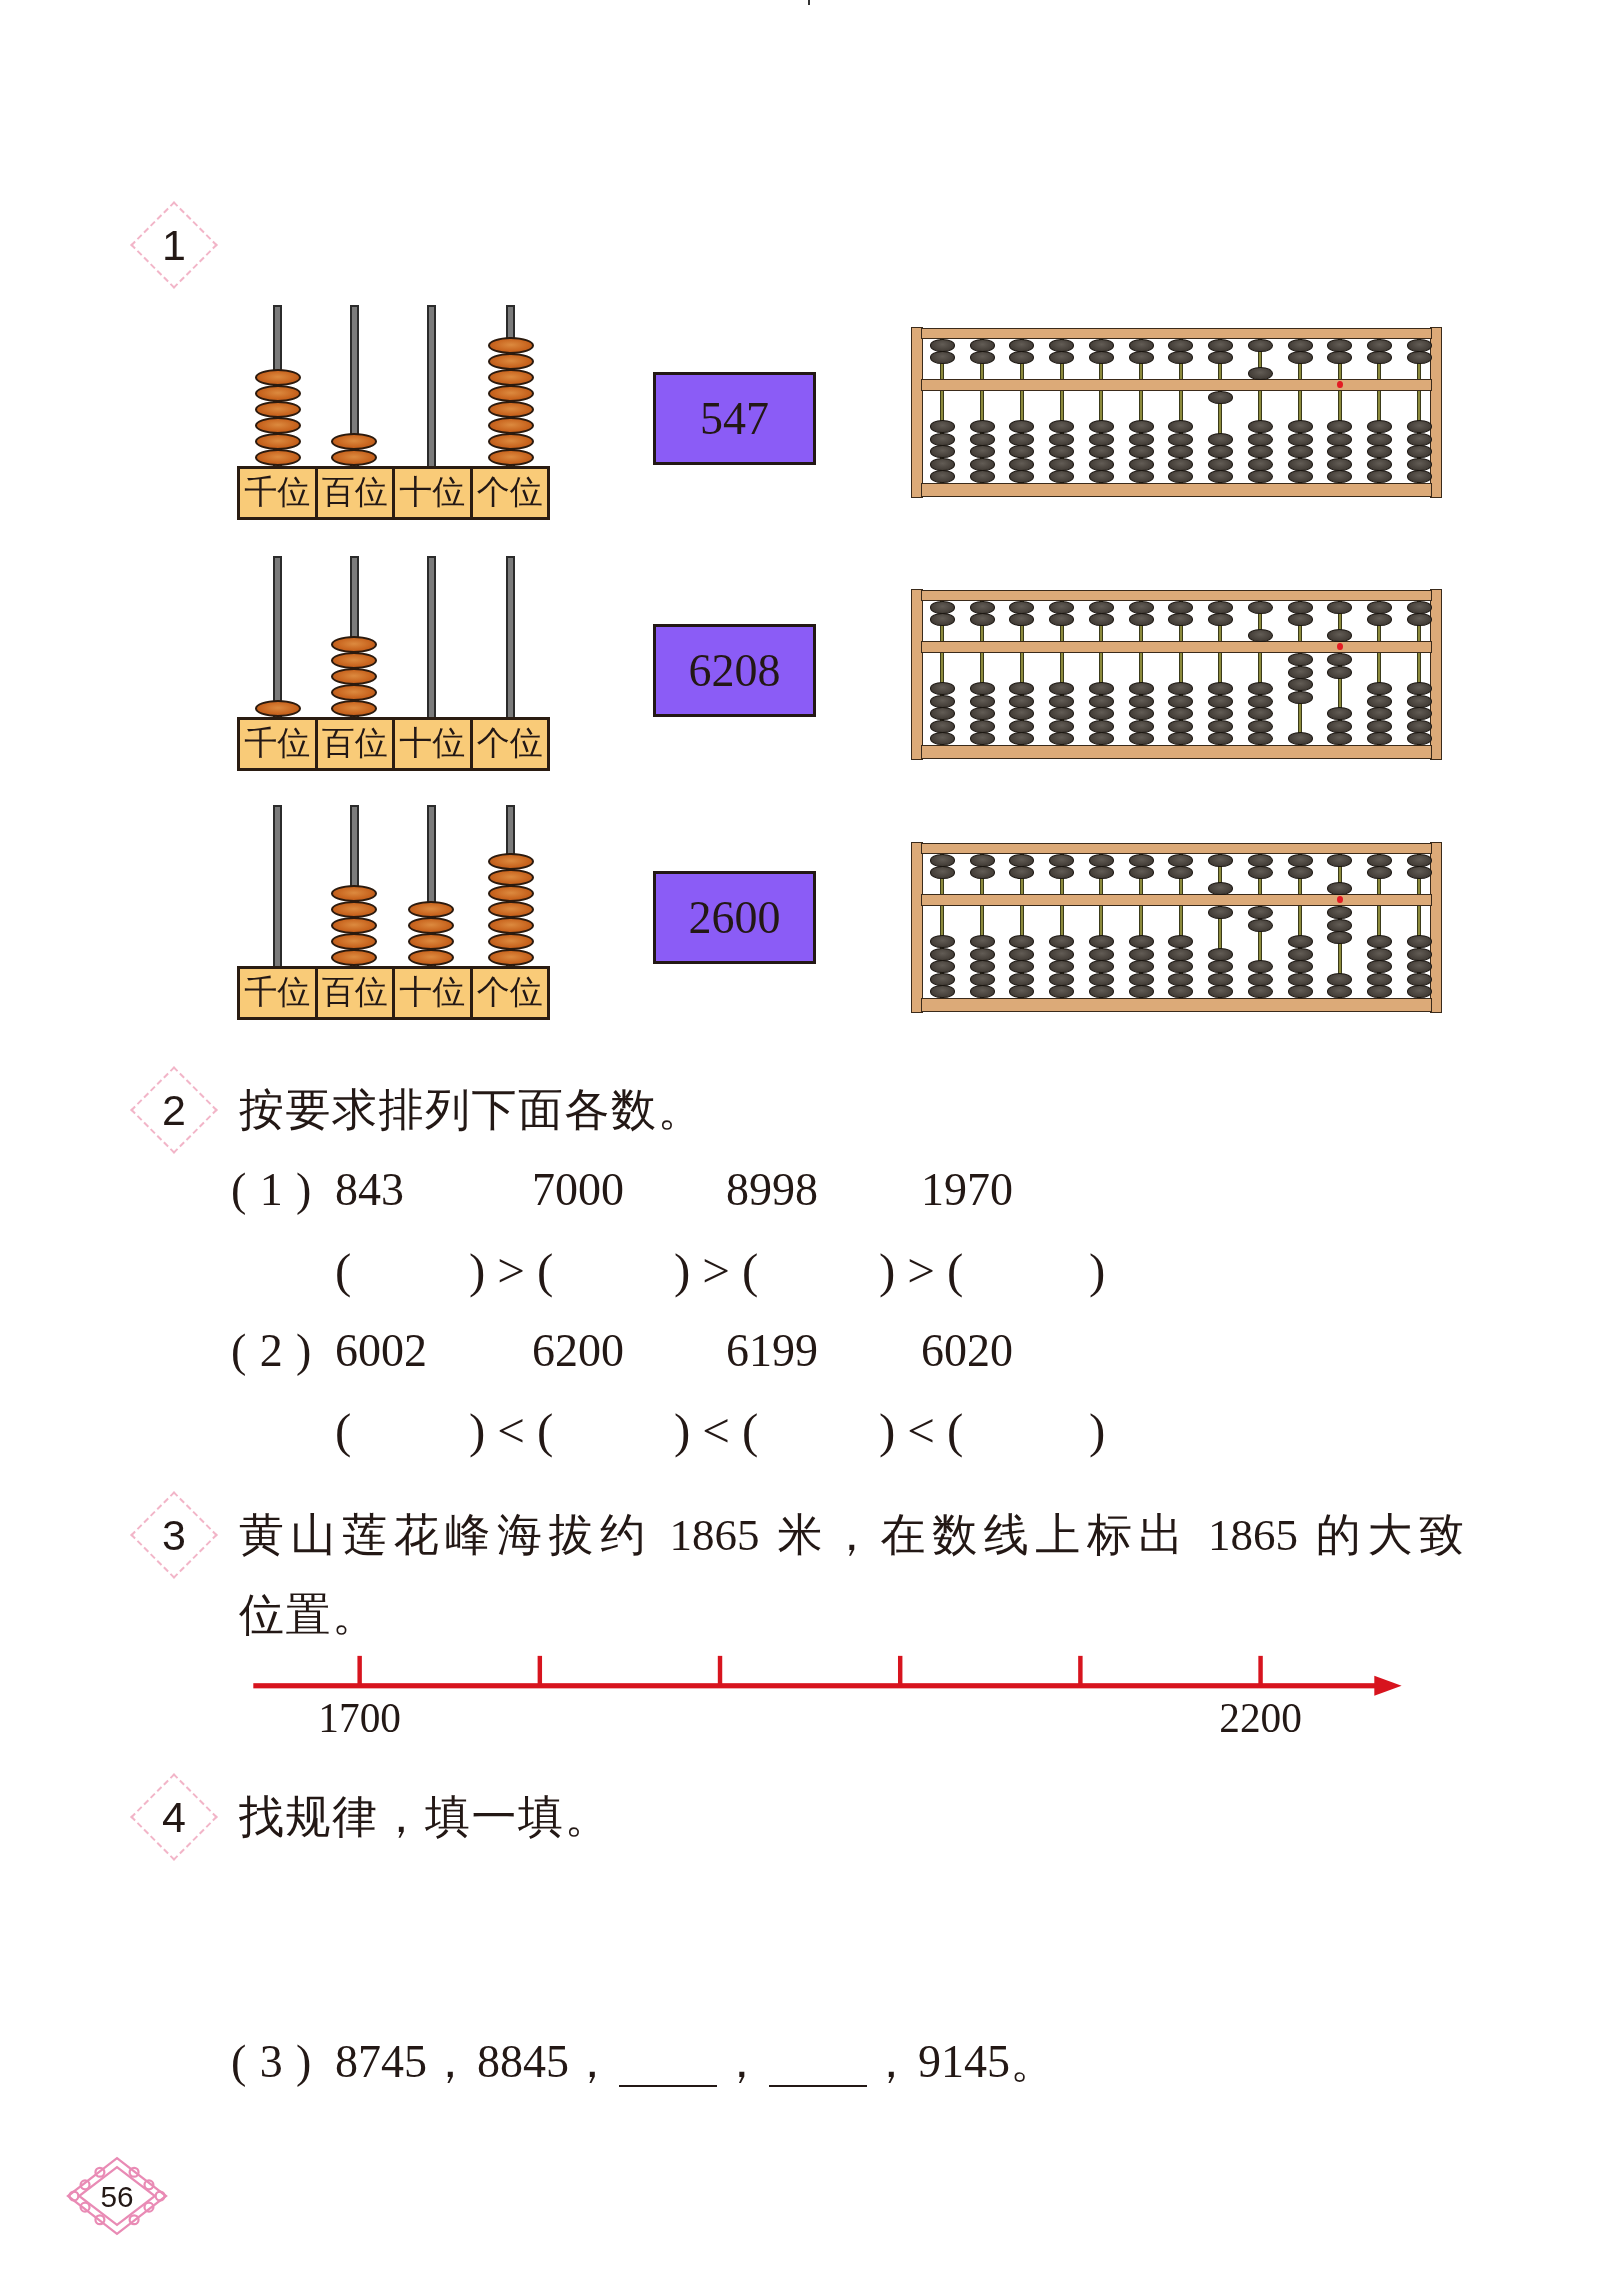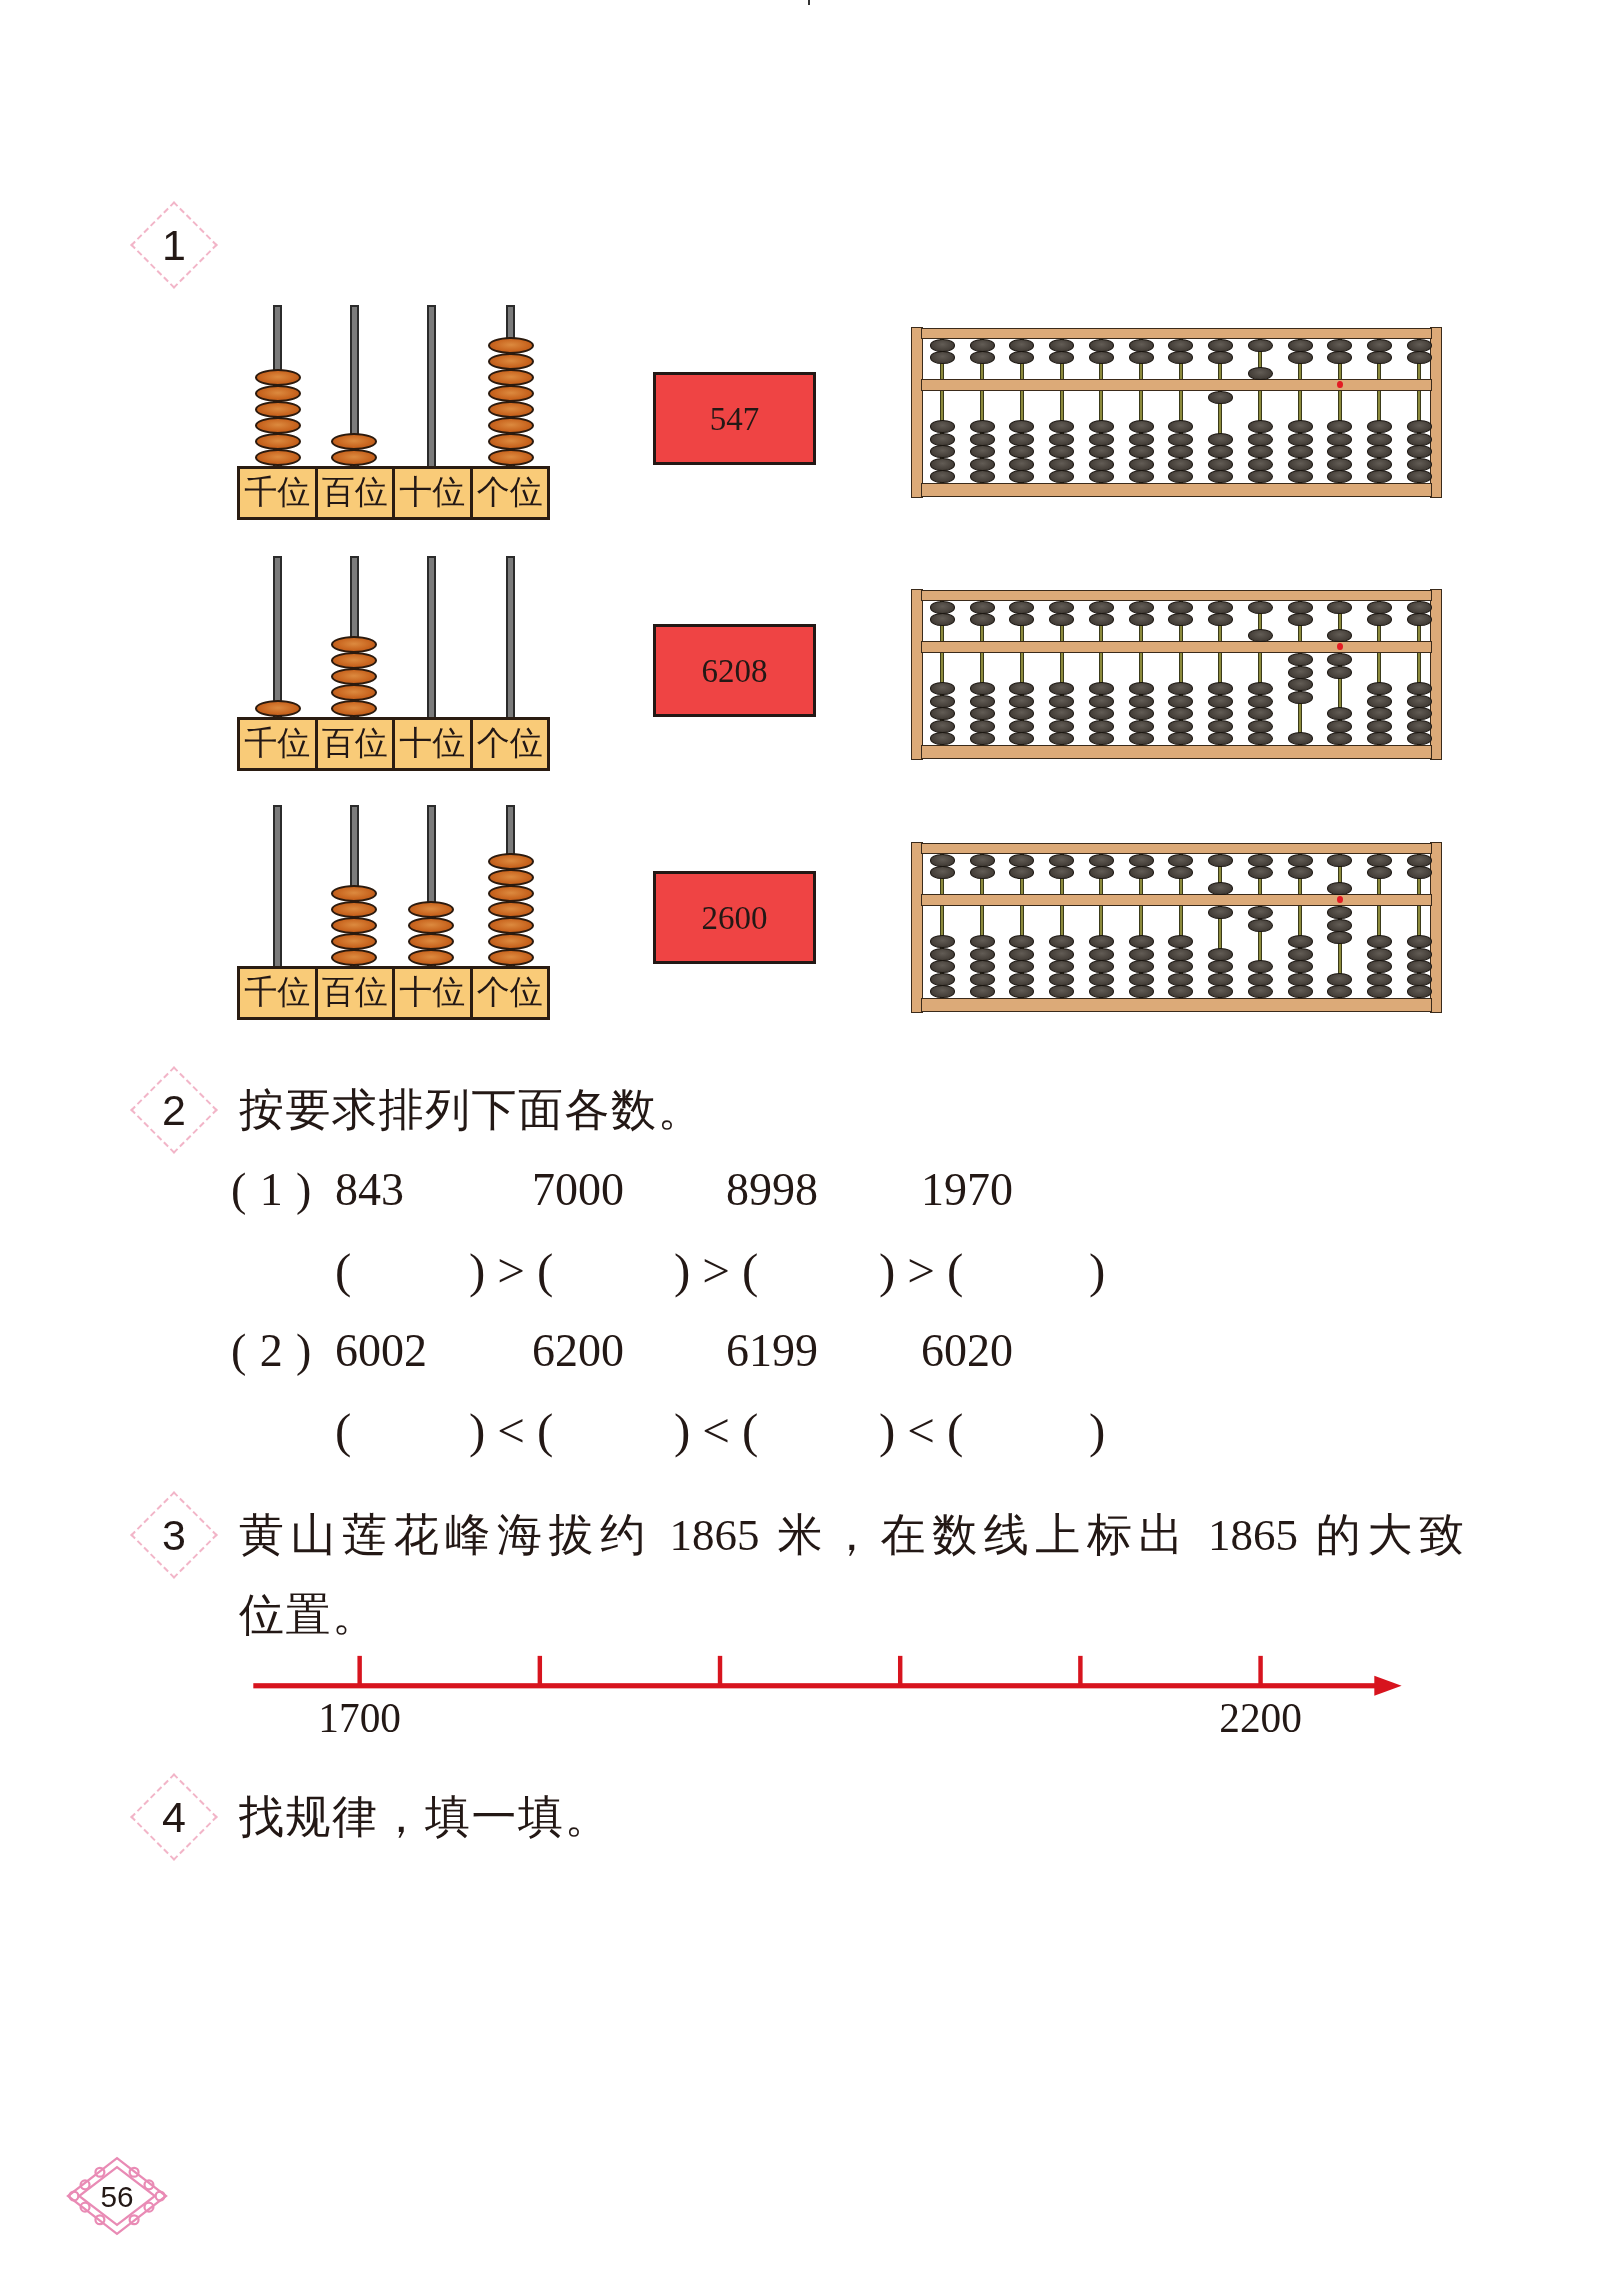--- a/index.html
+++ b/index.html
@@ -46,22 +46,22 @@
   }
   .pv-cell {
     flex: 1; text-align: center; line-height: 47px; font-size: 33px;
     border-left: 3px solid #2a1c12; white-space: nowrap; overflow: hidden;
   }
   .pv-cell:first-child { border-left: none; }
 
   
   .card {
     position: absolute; left: 653px; width: 163px; height: 93px; box-sizing: border-box;
-    border: 3px solid #231815; background: #ef4444;
-    text-align: center; line-height: 88px; font-size: 33px;
+    border: 3px solid #231815; background: #8b5cf6;
+    text-align: center; line-height: 88px; font-size: 46px;
   }
 
   
   .suanpan { position: absolute; left: 911px; width: 531px; height: 173px; }
   .sp-post {
     position: absolute; top: 1.5px; width: 12px; height: 171px; z-index: 2;
     background: #dcaa78; border: 1.5px solid #3a2a1a; box-sizing: border-box;
   }
   .sp-post.left { left: 0; } .sp-post.right { right: 0; }
   .sp-bar {
@@ -599,20 +599,23 @@
   </svg>
 
   <div class="marker" style="top:1773px">
     <div class="dia"></div>
     <div class="num">4</div>
   </div>
   <div class="title" style="top:1791px">找规律，填一填。</div>
 
 
 
+  <div class="seq-row" style="top:2036px">
+    <span class="seq-label">(3)</span><span>8745</span><span class="sep">，</span><span>8845</span><span class="sep">，</span><span class="blank"></span><span class="sep">，</span><span class="blank"></span><span class="sep">，</span><span>9145</span><span>。</span>
+  </div>
 
   <svg class="page-num" viewBox="0 0 140 110" width="104" height="82">
     <g fill="none" stroke="#e98bb5" stroke-width="3">
       <polygon points="70,4 136,55 70,106 4,55"></polygon>
       <polygon points="70,16 121,55 70,94 19,55"></polygon>
       <circle cx="47" cy="23" r="6"></circle>
         <circle cx="93" cy="23" r="6"></circle>
       <circle cx="27" cy="40" r="6"></circle>
         <circle cx="113" cy="40" r="6"></circle>
       <circle cx="12" cy="55" r="6"></circle>

